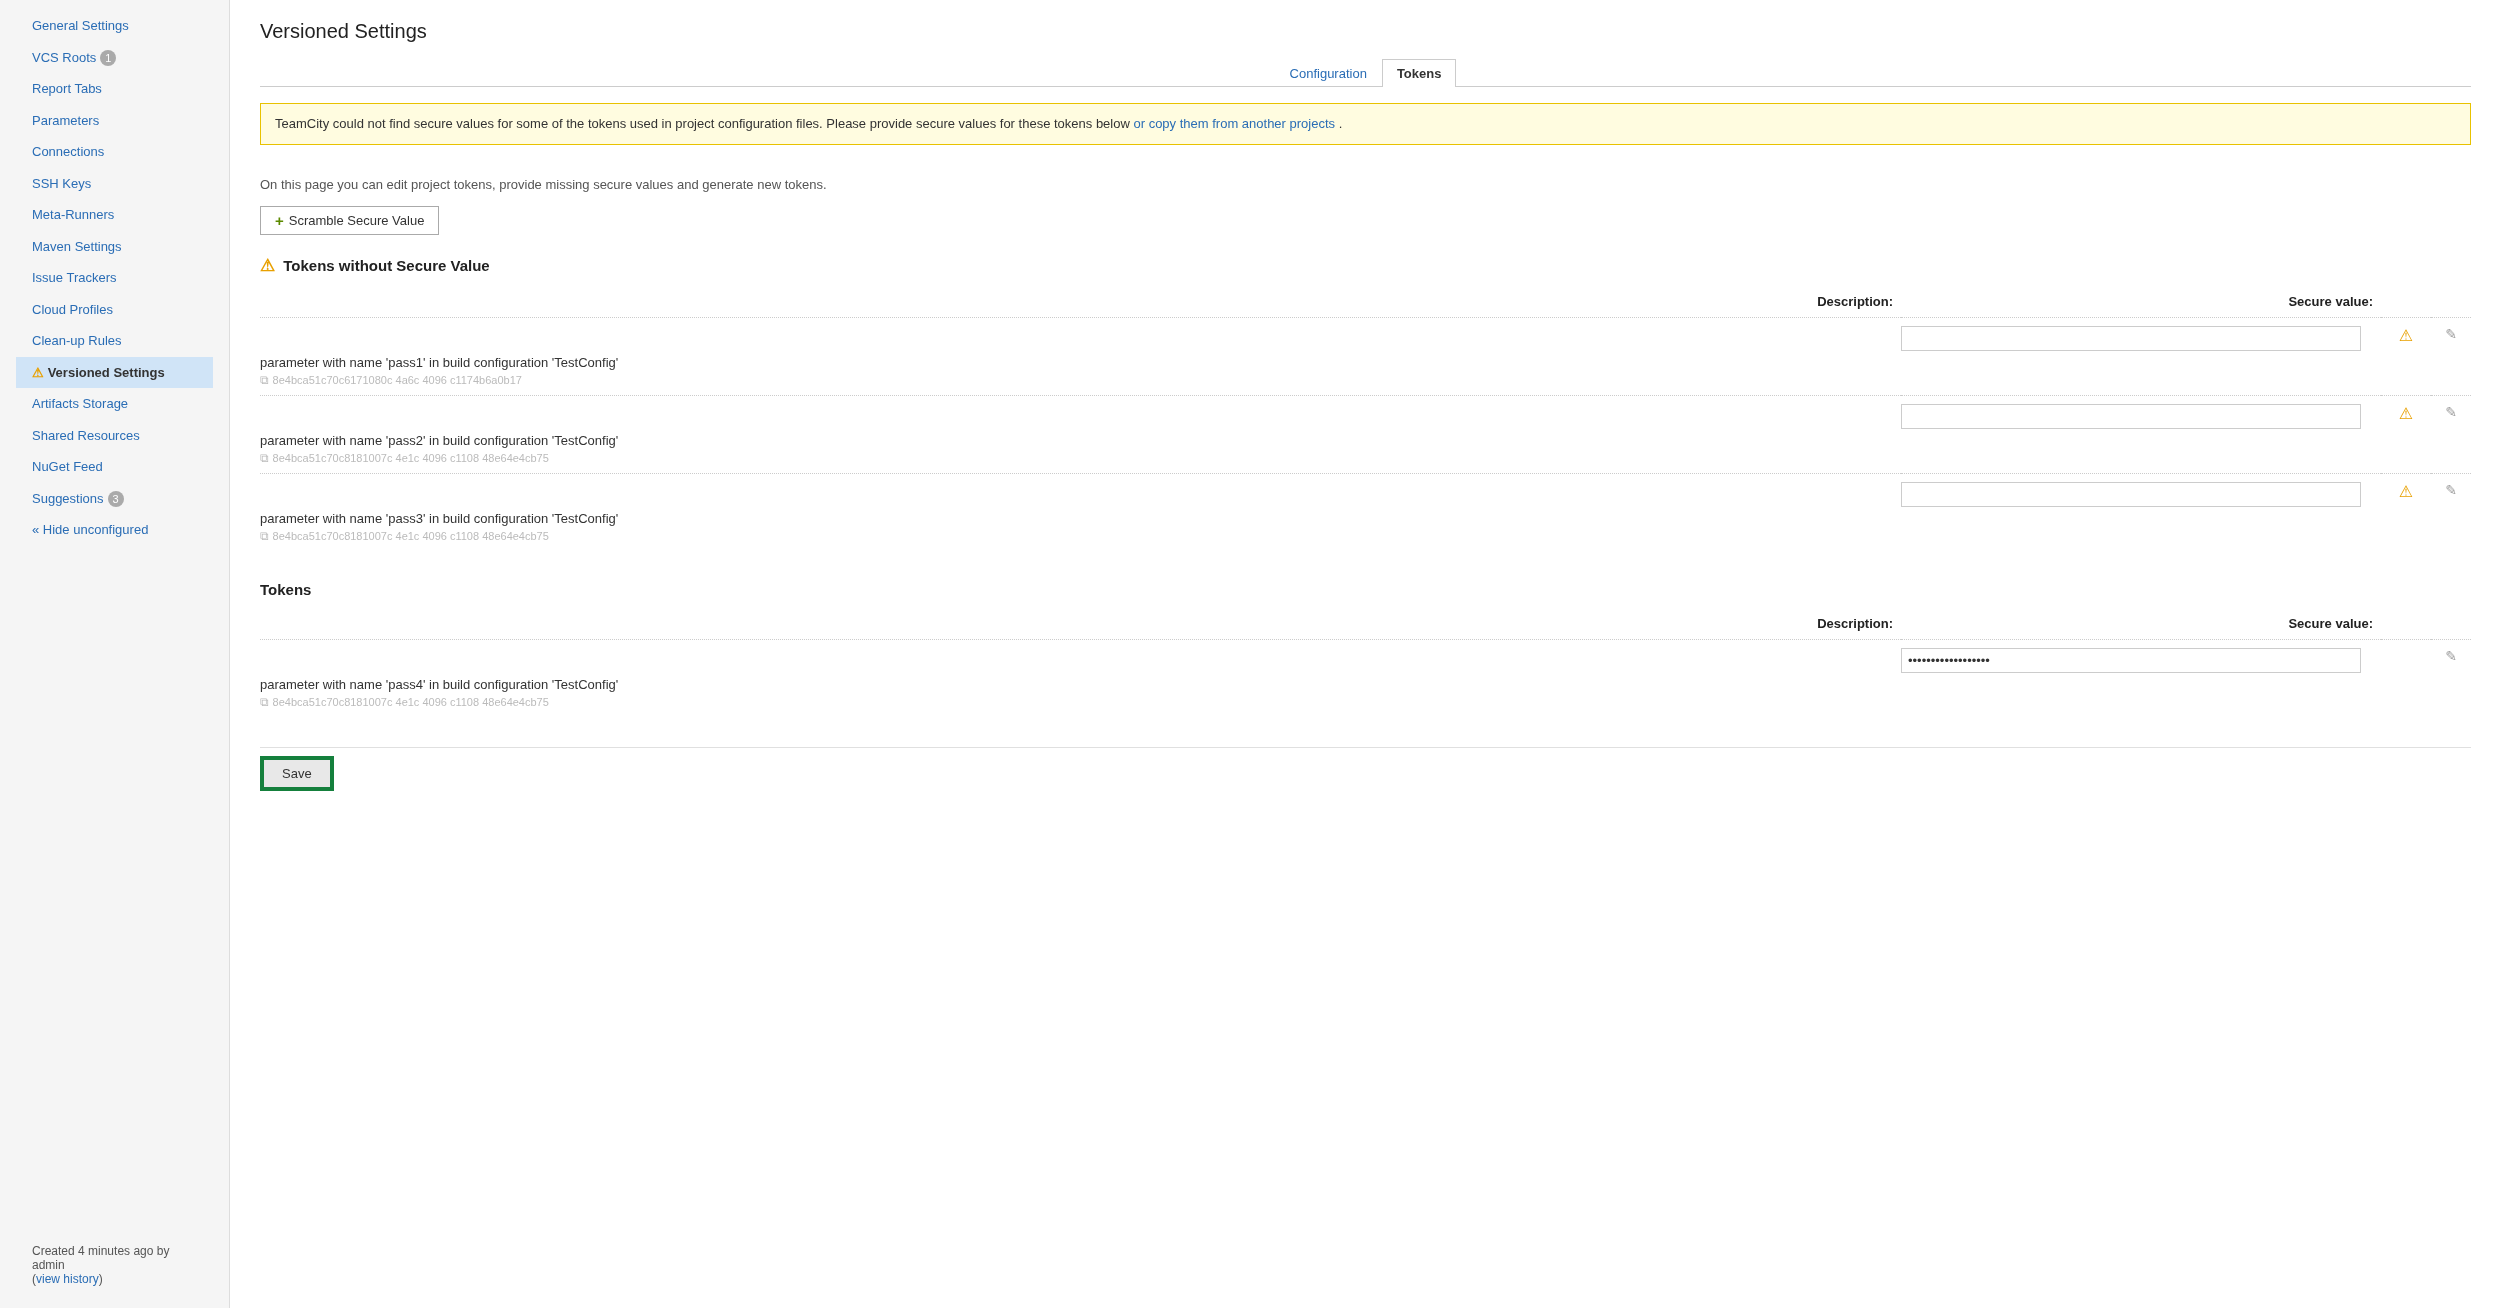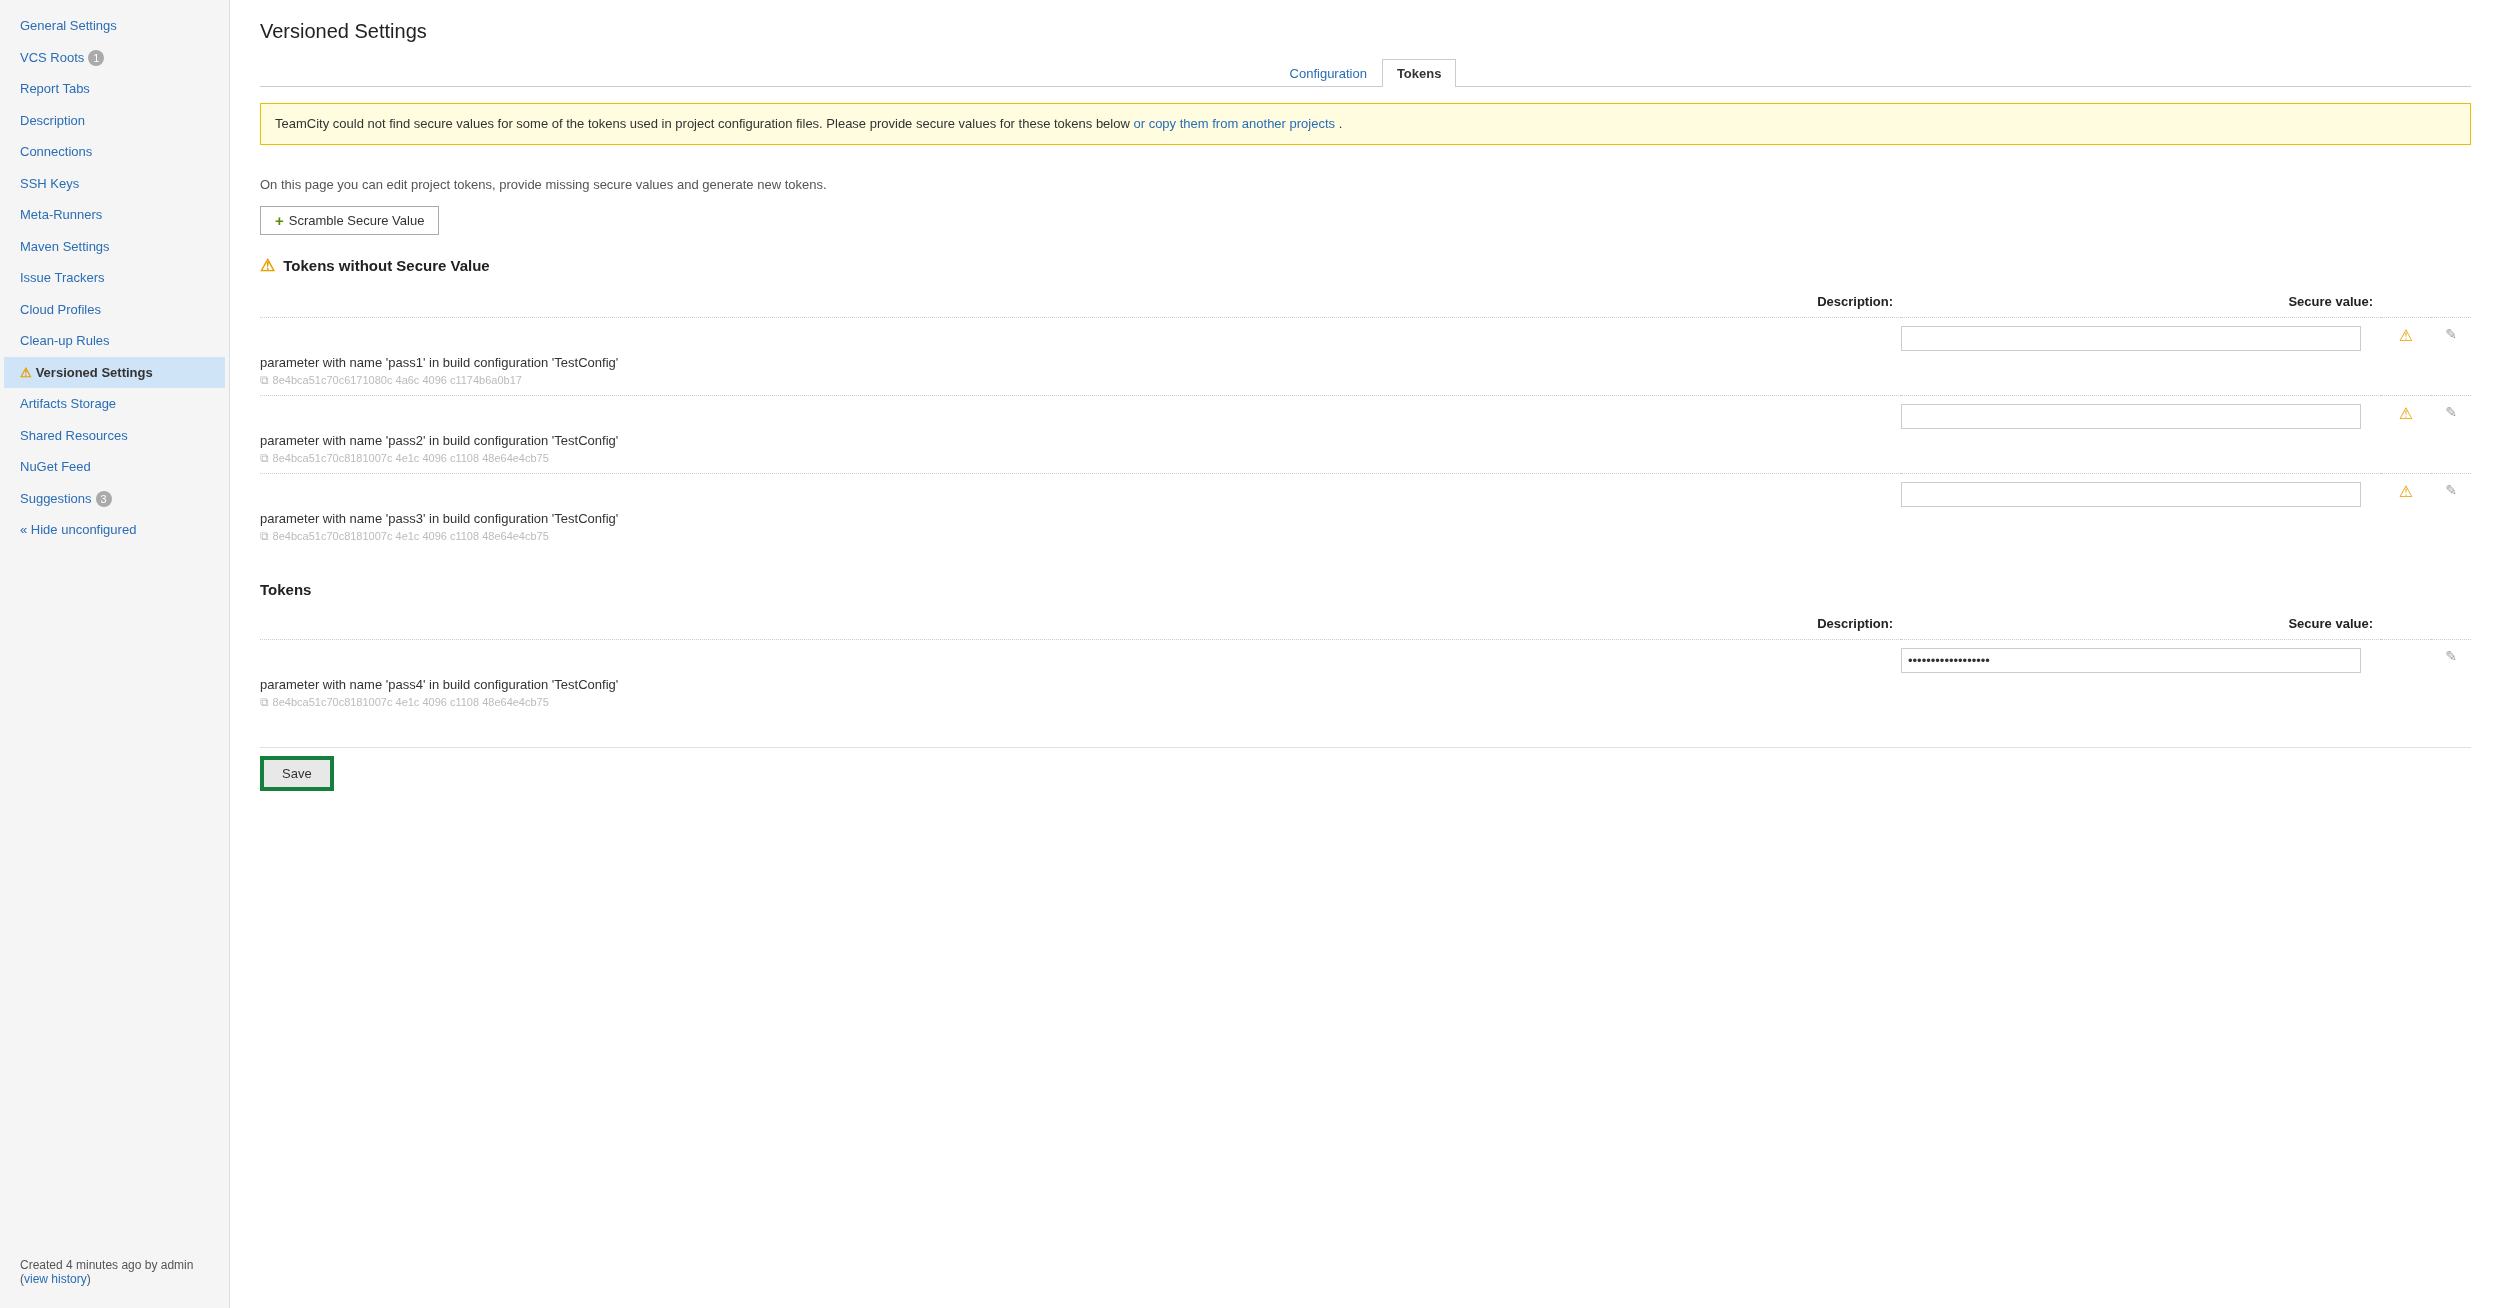--- a/index.html
+++ b/index.html
@@ -4,21 +4,21 @@
   <style>
     * { box-sizing: border-box; margin: 0; padding: 0; }
     body { font-family: Arial, sans-serif; font-size: 13px; color: #333; background: #fff; display: flex; height: 100vh; overflow: hidden; }
 
     
     .sidebar {
       width: 230px;
       min-width: 230px;
       background: #f5f5f5;
       border-right: 1px solid #ddd;
-      padding: 10px 4px;
+      padding: 10px 16px;
       overflow-y: auto;
       display: flex;
       flex-direction: column;
     }
     .sidebar-item {
       display: block;
       padding: 6px 16px;
       color: #2a6db5;
       text-decoration: none;
       cursor: pointer;
@@ -198,21 +198,21 @@
     .divider { border: none; border-top: 1px solid #e0e0e0; margin: 8px 0; }
   </style>
 </head>
 <body>
 
 <nav class="sidebar">
   <div id="sidebar-items">
       <a class="sidebar-item" href="#"><span>General Settings</span></a>
       <a class="sidebar-item" href="#"><span>VCS Roots</span><span class="badge">1</span></a>
       <a class="sidebar-item" href="#"><span>Report Tabs</span></a>
-      <a class="sidebar-item" href="#"><span>Description</span></a>
+      <a class="sidebar-item" href="#"><span>Parameters</span></a>
       <a class="sidebar-item" href="#"><span>Connections</span></a>
       <a class="sidebar-item" href="#"><span>SSH Keys</span></a>
       <a class="sidebar-item" href="#"><span>Meta-Runners</span></a>
       <a class="sidebar-item" href="#"><span>Maven Settings</span></a>
       <a class="sidebar-item" href="#"><span>Issue Trackers</span></a>
       <a class="sidebar-item" href="#"><span>Cloud Profiles</span></a>
       <a class="sidebar-item" href="#"><span>Clean-up Rules</span></a>
       <a class="sidebar-item active" href="#"><span class="warning-icon">⚠</span><span>Versioned Settings</span></a>
       <a class="sidebar-item" href="#"><span>Artifacts Storage</span></a>
       <a class="sidebar-item" href="#"><span>Shared Resources</span></a>

